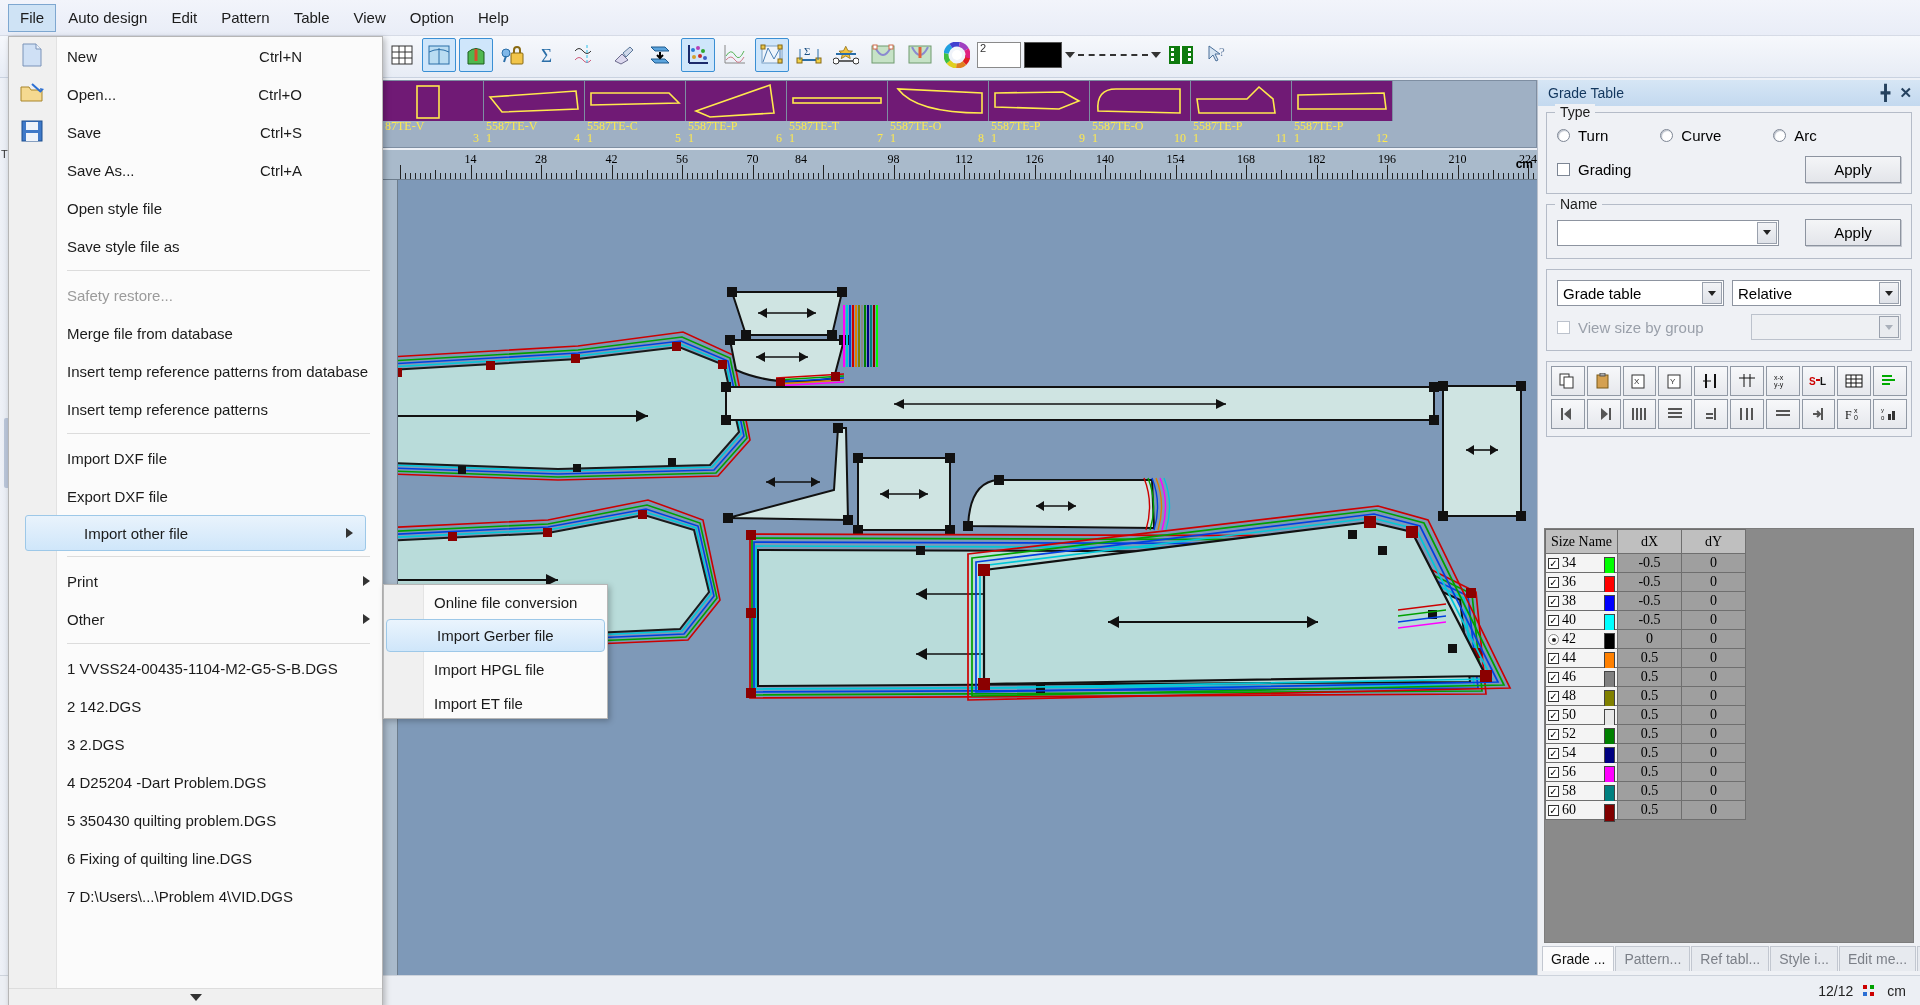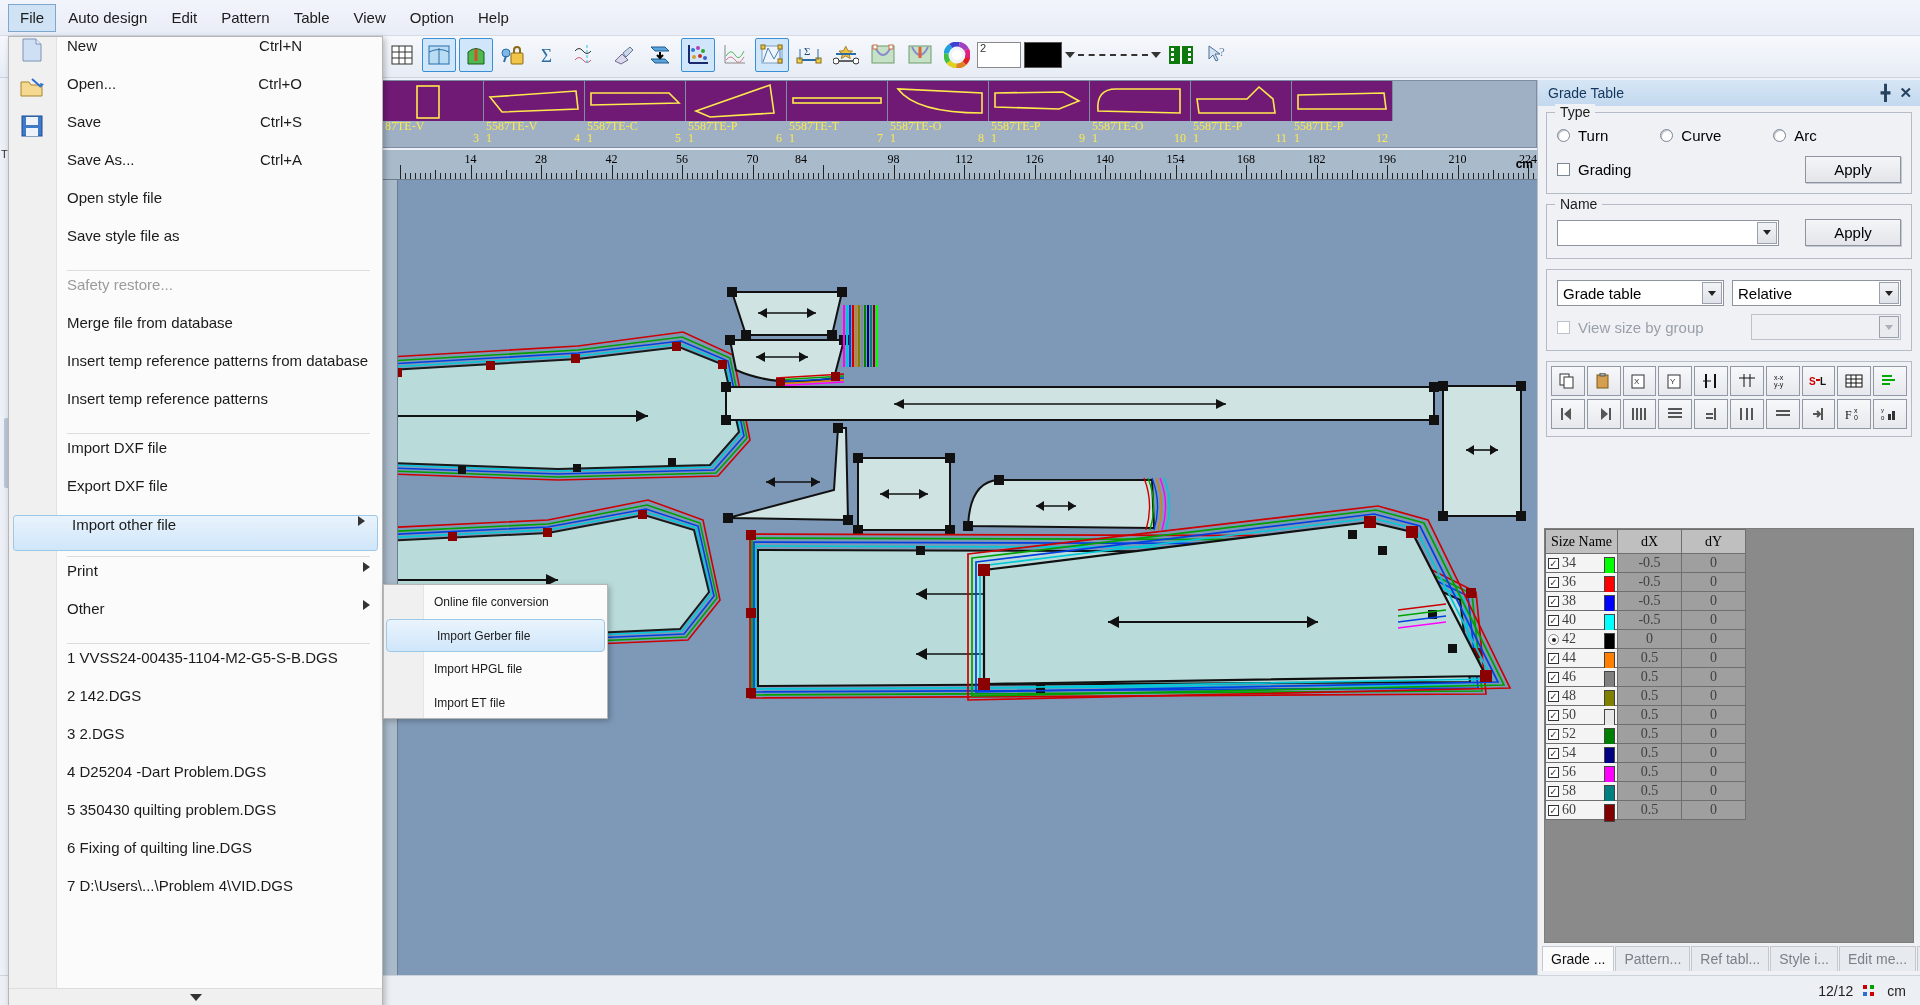--- a/index.html
+++ b/index.html
@@ -119,27 +119,27 @@
   .filemenu {
     position:absolute; left: 8px; top: 36px; width: 375px; height: 971px;
     background:#fbfbfb; border:1px solid #b6b6b6; box-shadow: 2px 2px 6px rgba(0,0,0,.25);
     z-index: 40;
   }
   .filemenu .gutter {
     position:absolute; left:0; top:0; width: 48px; height:100%;
     background:#f0f0f0; border-right:1px solid #e2e2e2;
   }
   .fm-item {
-    position:relative; height: 38px; display:flex; 
+    position:relative; height: 38px; display:flex; align-items:center;
     padding-left: 58px; font-size:15px; color:#1b1b1b; white-space:nowrap;
   }
   .fm-item.disabled { color:#9b9b9b; }
   .fm-item.hl {
     background: linear-gradient(180deg,#e9f3fc 0%,#cfe6fa 100%);
-    border:1px solid #9dc8e8; border-radius:3px; margin:0 4px; height:36px;
+    border:1px solid #9dc8e8; border-radius:3px; margin:0 16px; height:36px;
   }
   .fm-item .sc { position:absolute; right: 80px; font-size:15px; color:#1b1b1b; }
   .fm-item .sub {
     position:absolute; right: 12px; width:0;height:0;
     border-top:5px solid transparent;border-bottom:5px solid transparent;border-left:7px solid #333;
   }
   .fm-sep { height:1px; background:#dcdcdc; margin: 5px 12px 5px 58px; }
   .fm-icon { position:absolute; left: 10px; width: 28px; height: 28px; }
   .fm-scrolldown {
     position:absolute; bottom:0; left:0; width:100%; height: 18px;
@@ -149,21 +149,21 @@
 
   
   .submenu {
     position:absolute; left: 383px; top: 584px; width: 225px; height: 135px;
     background:#fbfbfb; border:1px solid #b6b6b6; box-shadow:2px 2px 6px rgba(0,0,0,.25);
     z-index: 45;
   }
   .submenu .gutter { position:absolute;left:0;top:0;width:40px;height:100%;background:#f0f0f0;border-right:1px solid #e4e4e4;}
   .sm-item {
     position:relative; height: 34px; display:flex; align-items:center;
-    padding-left:50px; font-size:12px; color:#1b1b1b; white-space:nowrap;
+    padding-left:50px; font-size:15px; color:#1b1b1b; white-space:nowrap;
   }
   .sm-item.hl {
     background: linear-gradient(180deg,#eaf4fd 0%,#cfe6fa 100%);
     border:1px solid #9dc8e8; border-radius:4px; margin:0 2px; height:33px;
   }
 
   
   .rpanel {
     position:absolute; right:0; top:80px; width:383px; height: 925px;
     background:#eff1f5; border-left:1px solid #b9c0cc;
@@ -222,21 +222,21 @@
 
   
   .sizewrap { position:absolute; left:6px; right:6px; top: 448px; bottom: 62px;
     background:#8a8a8a; border:1px solid #7d7d7d; overflow:hidden;}
   .sizetable { border-collapse: collapse; table-layout: fixed; width: 200px; background:#fff;}
   .sizetable th {
     background:#bfbfbf; border:1px solid #6f6f6f; font-size:14px; font-weight:normal;
     height:24px; color:#000; font-family:"Liberation Serif", serif;
   }
   .sizetable td {
-    border:1px solid #6f6f6f; height:18px; font-size:14px; color:#404040;
+    border:1px solid #6f6f6f; height:18px; font-size:14px; color:#000000;
     font-family:"Liberation Serif", serif; text-align:center; background:#9f9f9f;
   }
   .sizetable td.name {
     background:#f4f4f4; text-align:left; padding-left:2px; position:relative;
   }
   .sizetable td.name .cb {
     display:inline-block; width:11px;height:11px;border:1px solid #333;background:#fff;
     vertical-align:middle; margin-right:3px; position:relative; font-size:10px; line-height:9px; text-align:center;
   }
   .sizetable td.name .rb {

